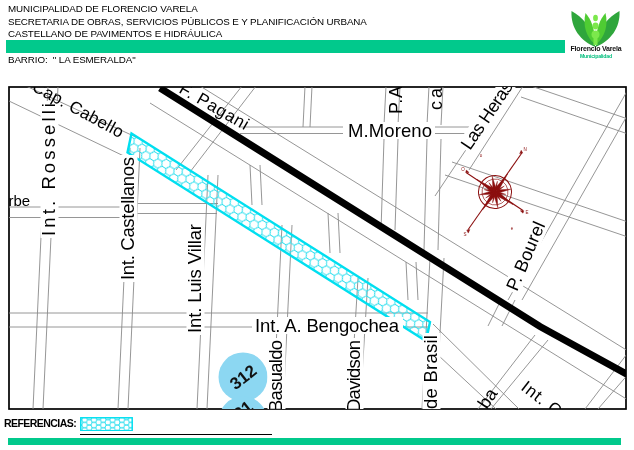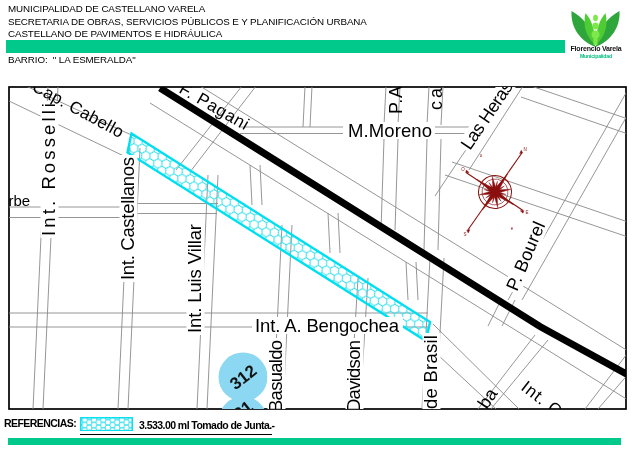--- a/index.html
+++ b/index.html
@@ -3,21 +3,21 @@
 <meta charset="utf-8">
 <style>
 html,body{margin:0;padding:0;background:#fff}
 #page{position:relative;width:634px;height:450px;overflow:hidden;font-family:"Liberation Sans",sans-serif}
 .hl{position:absolute;color:#000;font-size:9.8px;letter-spacing:-0.1px;white-space:pre}
 </style>
 </head>
 <body>
 <div id="page">
 
-<div class="hl" style="left:8px;top:2.8px">MUNICIPALIDAD DE CASTELLANO VARELA</div>
+<div class="hl" style="left:8px;top:2.8px">MUNICIPALIDAD DE FLORENCIO VARELA</div>
 
 <div class="hl" style="left:8px;top:15.8px">SECRETARIA DE OBRAS, SERVICIOS PÚBLICOS E Y PLANIFICACIÓN URBANA</div>
 
 <div class="hl" style="left:8px;top:28px">CASTELLANO DE PAVIMENTOS E HIDRÁULICA</div>
 
 <div style="position:absolute;left:5.5px;top:39.5px;width:559.5px;height:13.8px;background:#01C98C"></div>
 
 <div class="hl" style="left:8px;top:54px">BARRIO:&nbsp;&nbsp;" LA ESMERALDA"</div>
 
 
@@ -254,18 +254,17 @@
 
 <svg style="position:absolute;left:80px;top:416.5px" width="53" height="14.5" viewBox="0 0 53 14.5">
   <defs>
     <pattern id="hex2" width="9.30" height="5.37" patternUnits="userSpaceOnUse">
       <path d="M-1.55,-2.68 L1.55,-2.68 L3.10,0.00 L1.55,2.68 L-1.55,2.68 L-3.10,0.00 Z M3.10,0.00 L6.20,0.00 L7.75,2.68 L6.20,5.37 L3.10,5.37 L1.55,2.68 Z M-1.55,2.68 L1.55,2.68 L3.10,5.37 L1.55,8.05 L-1.55,8.05 L-3.10,5.37 Z M7.75,-2.68 L10.85,-2.68 L12.40,0.00 L10.85,2.68 L7.75,2.68 L6.20,0.00 Z M7.75,2.68 L10.85,2.68 L12.40,5.37 L10.85,8.05 L7.75,8.05 L6.20,5.37 Z M3.10,-5.37 L6.20,-5.37 L7.75,-2.68 L6.20,0.00 L3.10,0.00 L1.55,-2.68 Z M3.10,5.37 L6.20,5.37 L7.75,8.05 L6.20,10.74 L3.10,10.74 L1.55,8.05 Z" fill="none" stroke="#2FDFEE" stroke-width="0.85"></path>
     </pattern>
   </defs>
   <rect x="0.8" y="0.8" width="51.4" height="12.9" fill="url(#hex2)" stroke="#00DFF0" stroke-width="1.5"></rect>
 </svg>
 
-<div style="position:absolute;left:139px;top:418.5px;font-size:10.5px;letter-spacing:-0.55px;font-weight:bold;color:#000">3.533.00 ml Tomado de Junta.-</div>
 
 <div style="position:absolute;left:80px;top:433.5px;width:192px;height:1px;background:#000"></div>
 
 <div style="position:absolute;left:8px;top:437.5px;width:613px;height:7.5px;background:#01C98C"></div>
 </div>
 
 </body></html>

